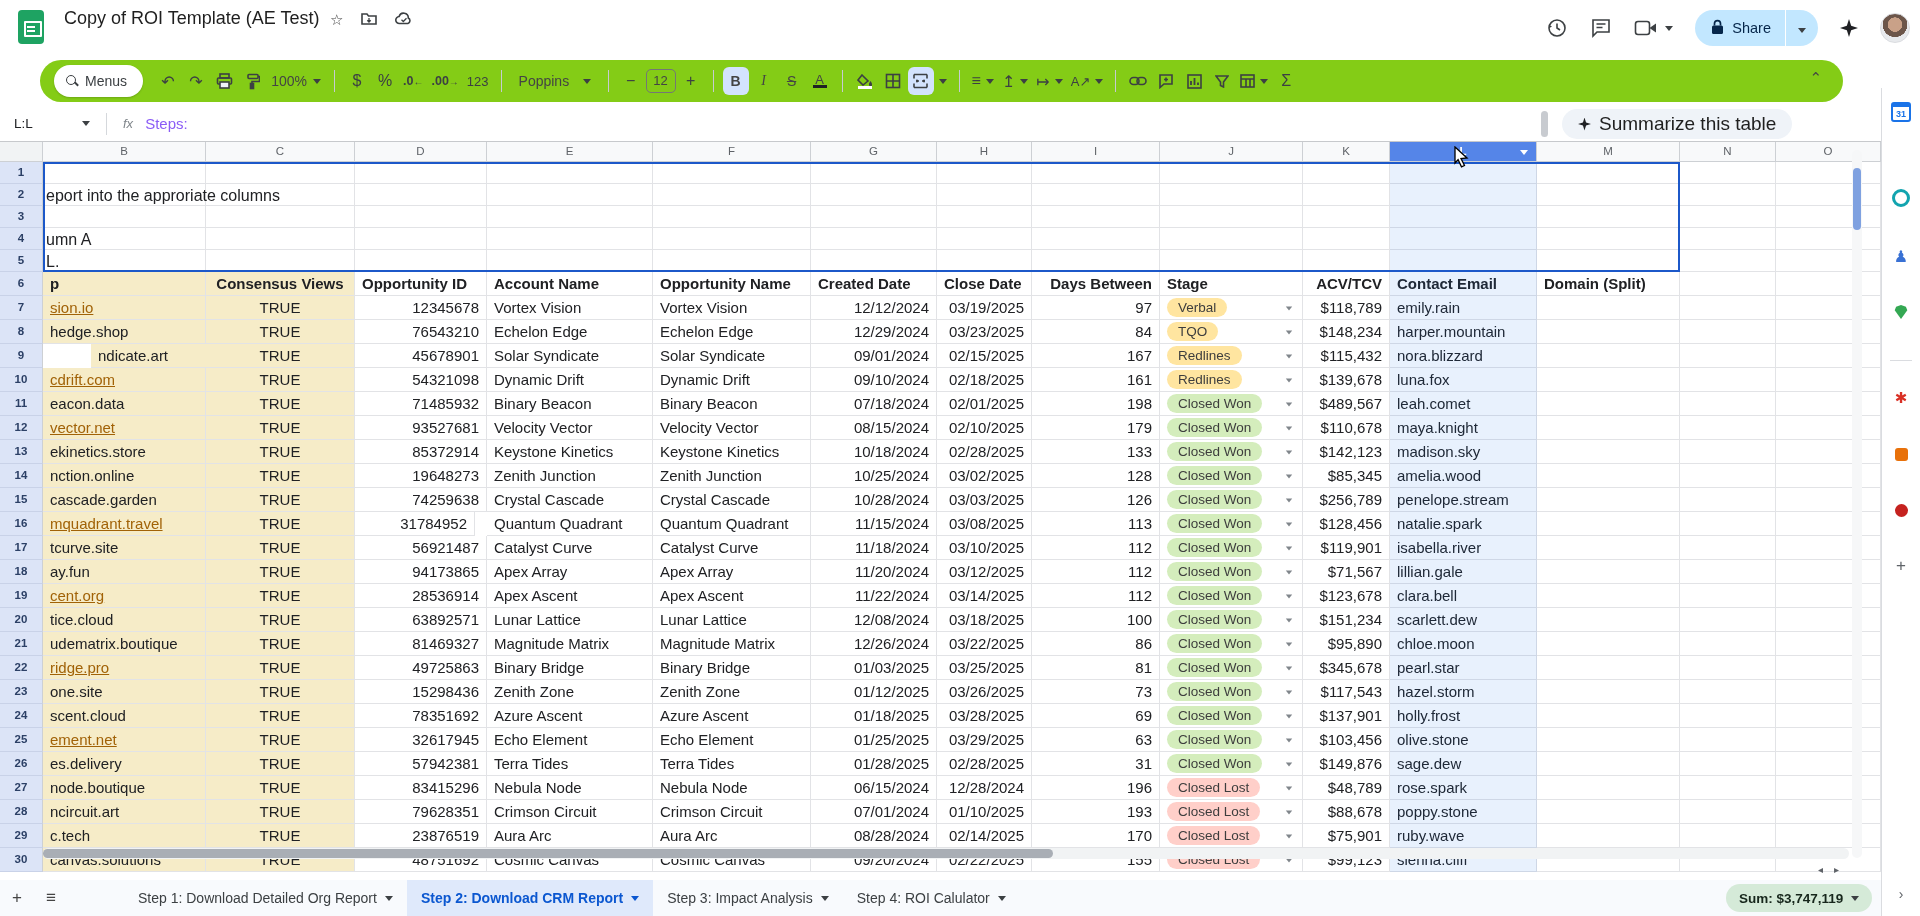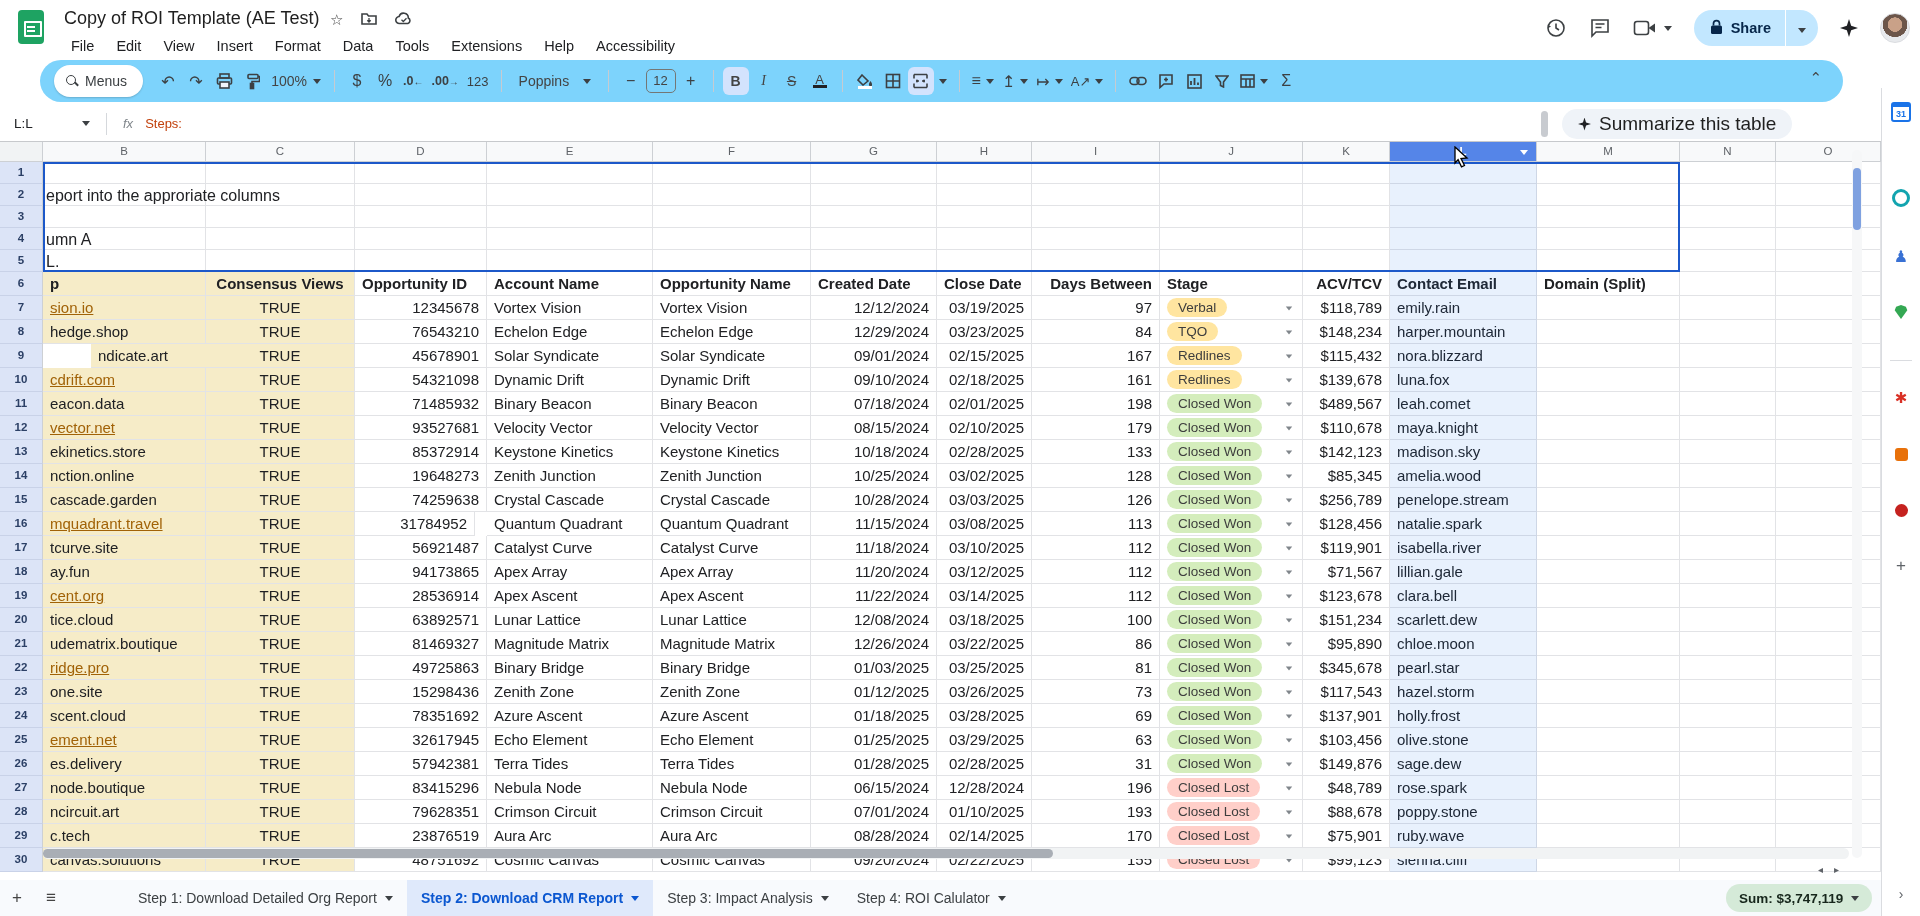--- a/index.html
+++ b/index.html
@@ -17,50 +17,50 @@
       linear-gradient(#fff,#fff) 0 0/14px 12px no-repeat padding-box content-box;
     border:2px solid #fff; border-radius:1px; background:none; }
   #sheets-logo::after { content:""; position:absolute; left:9px; top:16px; width:8px; height:2px; box-shadow:0 4px 0 #fff; background:#fff; }
   #doc-title { position:absolute; left:64px; top:8px; font-size:18px; color:#1f1f1f; }
   .title-icons { position:absolute; top:11px; display:flex; gap:18px; color:#444; font-size:15px; }
   #menubar { position:absolute; left:62px; top:36px; display:flex; gap:4px; }
   .menu-item { font-size:14.5px; color:#202124; padding:2px 9px; border-radius:10px; cursor:default; }
   #topbar-right { position:absolute; right:10px; top:8px; height:40px; display:flex; align-items:center; gap:22px; }
   .tb-svg { stroke:#3c4043; fill:none; stroke-width:1.6; }
   #share-btn { display:flex; align-items:center; background:#c2e7ff; border-radius:18px; height:36px; overflow:hidden; }
-  #share-main { display:flex; align-items:center; gap:8px; padding:0 14px 0 16px; font-size:14.5px; font-weight:bold; color:#06264a; }
+  #share-main { display:flex; align-items:center; gap:8px; padding:0 14px 0 16px; font-size:14.5px; font-weight:normal; color:#06264a; }
   #share-divider { width:1px; height:36px; background:#fff; }
   #share-caret { padding:0 12px; }
   .caret-dn { width:0; height:0; border-left:4.5px solid transparent; border-right:4.5px solid transparent; border-top:5.5px solid #3c4043; display:inline-block; }
   #avatar { width:30px; height:30px; border-radius:50%; background:radial-gradient(circle at 50% 38%, #c9a188 32%, #6c564a 33% 55%, #e8eaed 56%); border:1px solid #dadce0; }
 
   
   #toolbar { position:absolute; left:0; top:55px; width:1920px; height:51px; background:#fff; }
-  #toolbar-pill { position:absolute; left:40px; top:5px; width:1803px; height:42px; background:#7dd3fc; border-radius:21px;
+  #toolbar-pill { position:absolute; left:40px; top:5px; width:1803px; height:42px; background:#84cc16; border-radius:21px;
     display:flex; align-items:center; padding:0 14px; gap:2px; font-size:14px; color:#444; }
   .tbtn { min-width:26px; height:28px; border-radius:6px; display:inline-flex; align-items:center; justify-content:center; padding:0 3px; }
   .tbtn.active { background:#d3e3fd; }
   .tdiv { width:1px; height:22px; background:#c7cbd1; margin:0 7px; }
   #menus-chip { background:#fff; border-radius:16px; height:32px; display:flex; align-items:center; gap:7px; padding:0 16px 0 12px;
     box-shadow:0 1px 2px rgba(0,0,0,.18); margin-right:10px; font-size:14px; color:#3c4043; }
   .search-glyph { position:relative; width:12px; height:12px; }
   .search-glyph::before { content:""; position:absolute; left:0; top:0; width:8px; height:8px; border:1.6px solid #3c4043; border-radius:50%; }
   .search-glyph::after { content:""; position:absolute; left:8px; top:8px; width:5px; height:1.8px; background:#3c4043; transform:rotate(45deg); }
   .glyph { font-size:16px; color:#3c4043; }
   .small-txt { font-size:12.5px; font-weight:bold; color:#3c4043; }
   #fontsize-box { width:30px; height:24px; border:1px solid #747775; border-radius:5px; text-align:center; font-size:13px; line-height:22px; background:transparent; }
   #toolbar-collapse { position:absolute; right:98px; top:14px; color:#444; font-size:15px; }
 
   
   #formulabar { position:absolute; left:0; top:106px; width:1920px; height:36px; background:#fff; border-bottom:1px solid #c7c9cc;
     display:flex; align-items:center; }
   #namebox { width:100px; display:flex; align-items:center; justify-content:space-between; padding:0 10px 0 14px; font-size:13.5px; }
   #fx-divider { width:1px; height:22px; background:#d5d8dc; margin:0 6px; }
   #fx { font-style:italic; color:#80868b; font-size:13px; margin:0 12px 0 10px; }
-  #formula-text { font-size:13px; color:#c2410c; }
+  #formula-text { font-size:15px; color:#8b5cf6; }
   #scroll-handle { position:absolute; left:1541px; top:5px; width:7px; height:26px; border-radius:4px; background:#c8cbd0; }
   #summarize-chip { position:absolute; left:1562px; top:3px; height:30px; background:#eff3f8; border-radius:16px;
     display:flex; align-items:center; gap:8px; padding:12px 16px; font-size:19px; color:#1f1f1f; }
   .spark4 { width:13px; height:13px; background:#202124; clip-path:polygon(50% 0,62% 38%,100% 50%,62% 62%,50% 100%,38% 62%,0 50%,38% 38%); }
 
   
   #grid { position:absolute; left:0; top:142px; width:1881px; height:738px; background:#fff; overflow:hidden; }
   .gcell { position:absolute; font-size:15px; line-height:1; display:flex; align-items:center; overflow:hidden; white-space:nowrap;
     border-right:1px solid #e2e3e6; border-bottom:1px solid #e2e3e6; background:#fff; }
   .colhead { background:#f8f9fa; justify-content:center; font-size:11.5px; color:#5f6368; border-right:1px solid #cdd0d4; border-bottom:1px solid #cdd0d4; }
@@ -127,32 +127,20 @@
           <path d="M8 7v4M6.3 9.2 8 11l1.7-1.8" stroke-width="1.3"></path>
         </svg>
     </span>
     <span>
       <svg width="18" height="13" viewBox="0 0 18 13" class="tb-svg">
           <path d="M4.5 11.5a3.5 3.5 0 0 1-.4-7A4.7 4.7 0 0 1 13.3 6a3 3 0 0 1-.4 5.5z"></path>
           <path d="M6.5 7.8 8.3 9.5 11.5 6.3" stroke-width="1.3"></path>
         </svg>
     </span>
   </div>
-  <div id="menubar">
-      <div class="menu-item">File</div>
-      <div class="menu-item">Edit</div>
-      <div class="menu-item">View</div>
-      <div class="menu-item">Insert</div>
-      <div class="menu-item">Format</div>
-      <div class="menu-item">Data</div>
-      <div class="menu-item">Tools</div>
-      <div class="menu-item">Extensions</div>
-      <div class="menu-item">Help</div>
-      <div class="menu-item">Accessibility</div>
-    </div>
   <div id="topbar-right">
     <span class="ic">
       <svg width="22" height="22" viewBox="0 0 22 22" class="tb-svg">
           <circle cx="11" cy="11" r="8"></circle>
           <path d="M11 6.5V11l3 2"></path>
           <path d="M3 8l.4 3 2.6-1.4" fill="#3c4043" stroke="none"></path>
         </svg>
     </span>
     <span class="ic">
       <svg width="22" height="22" viewBox="0 0 22 22" class="tb-svg">

